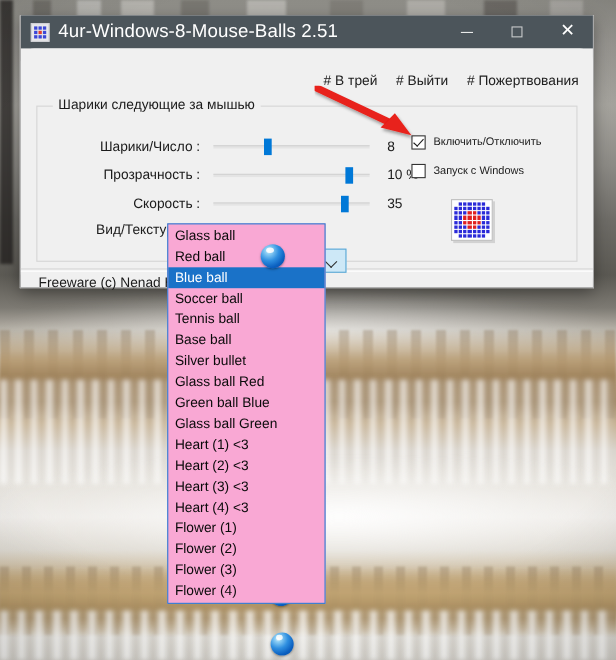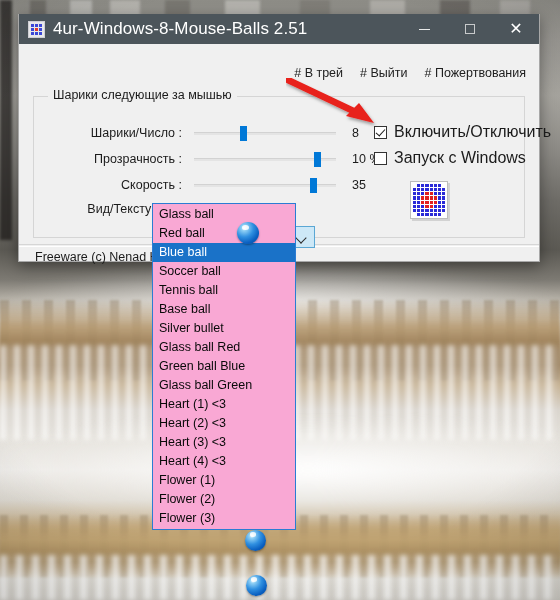--- a/index.html
+++ b/index.html
@@ -257,21 +257,21 @@
     line-height: 20px;
     white-space: nowrap;
   }
 
   
   .chk {
     position: absolute;
     display: flex;
     align-items: center;
     gap: 7px;
-    font-size: 16px;
+    font-size: 10px;
     color: #1b1b1b;
     white-space: nowrap;
   }
   .chk-box {
     width: 13px; height: 13px;
     border: 1px solid #333333;
     background: #ffffff;
     box-sizing: border-box;
     position: relative;
     flex: 0 0 auto;
@@ -602,20 +602,21 @@
       <div class="dd-item">Glass ball Red</div>
       <div class="dd-item">Green ball Blue</div>
       <div class="dd-item">Glass ball Green</div>
       <div class="dd-item">Heart (1) &lt;3</div>
       <div class="dd-item">Heart (2) &lt;3</div>
       <div class="dd-item">Heart (3) &lt;3</div>
       <div class="dd-item">Heart (4) &lt;3</div>
       <div class="dd-item">Flower (1)</div>
       <div class="dd-item">Flower (2)</div>
       <div class="dd-item">Flower (3)</div>
+      <div class="dd-item">Flower (4)</div>
     </div>
 
   <svg class="arrow-svg" viewBox="0 0 104 52">
     <defs>
       <filter id="ashadow" x="-30%" y="-30%" width="180%" height="180%">
         <feDropShadow dx="1.5" dy="2.5" stdDeviation="1.6" flood-color="#000" flood-opacity="0.35"></feDropShadow>
       </filter>
     </defs>
     <g filter="url(#ashadow)">
       <path d="M2,2 L78,38" stroke="#e8201a" stroke-width="6.5" stroke-linecap="round" fill="none"></path>

